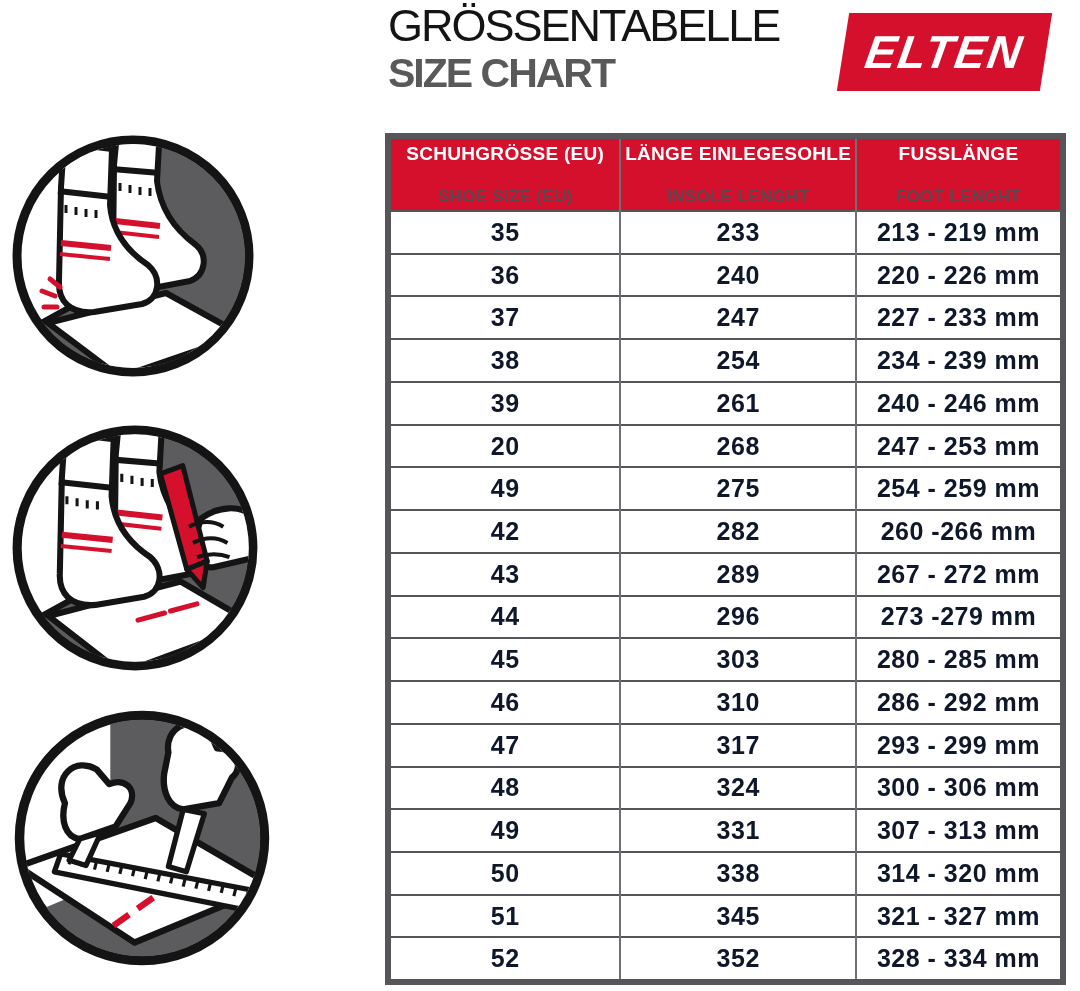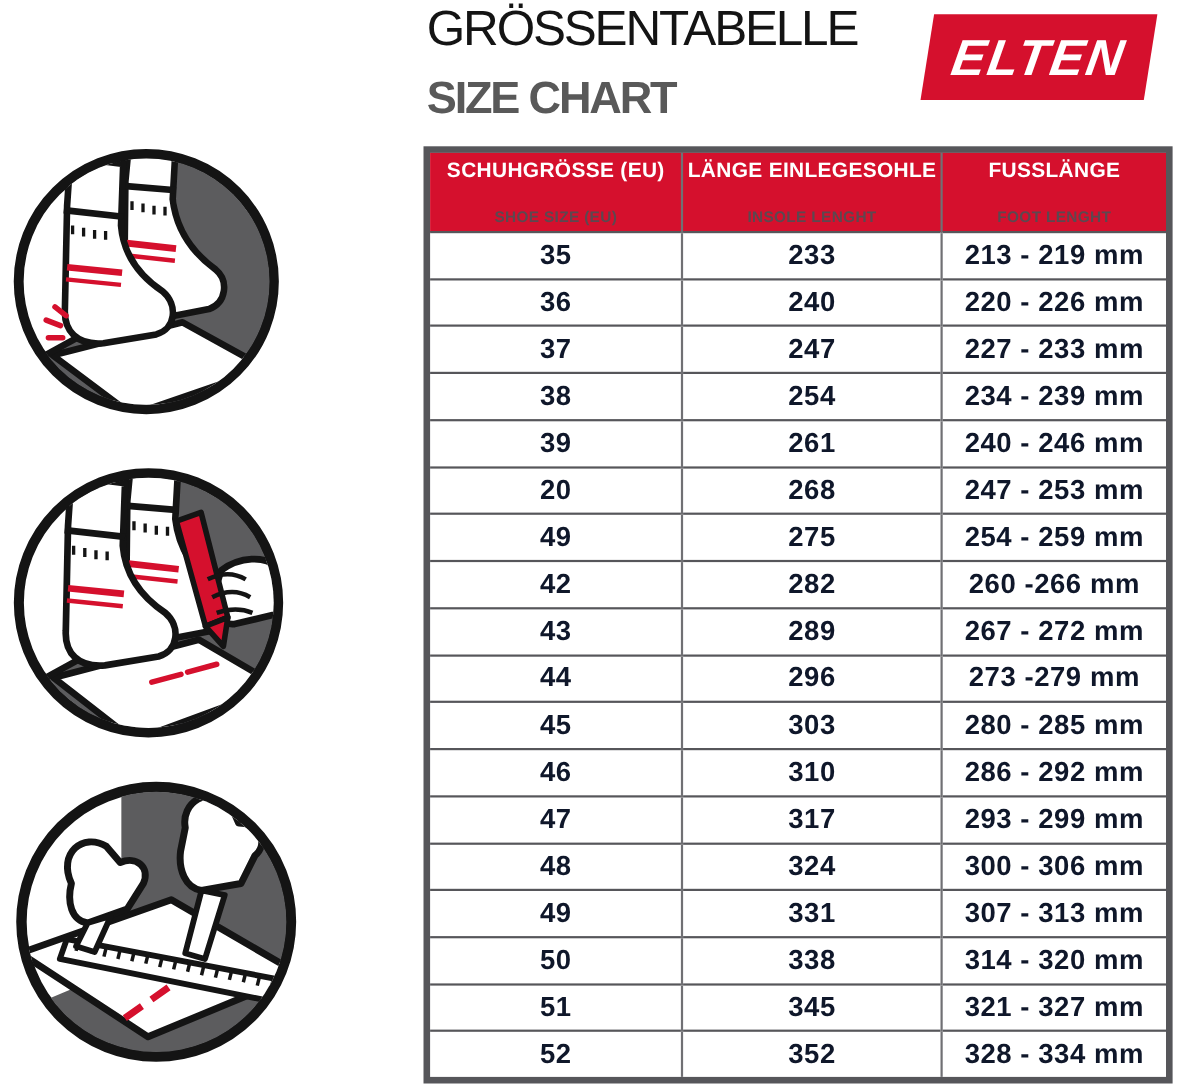--- a/index.html
+++ b/index.html
@@ -3,21 +3,21 @@
 <meta charset="utf-8">
 <style>
   * { margin:0; padding:0; box-sizing:border-box; }
   html,body { background:#ffffff; }
   body { font-family:"Liberation Sans", sans-serif; }
   .canvas { position:relative; width:1080px; height:991px; background:#fff; overflow:hidden; }
 
   
   .titles { position:absolute; left:388px; top:2px; }
   .title-de { font-size:45px; font-weight:normal; letter-spacing:-2px; color:#141414; line-height:1.05; }
-  .title-en { font-size:41px; font-weight:bold; letter-spacing:-2px; color:#595959; line-height:1.05; margin-top:19px; }
+  .title-en { font-size:41px; font-weight:bold; letter-spacing:-2px; color:#595959; line-height:1.05; margin-top:3px; }
 
   
   .logo { position:absolute; left:843px; top:13px; width:203px; height:78px;
           background:#d5102d; transform:skewX(-9deg);
           display:flex; align-items:center; justify-content:center; }
   .logo-text { color:#ffffff; font-size:46px; font-weight:bold; font-style:italic; letter-spacing:2px; }
 
   
   .fig { position:absolute; }
   .fig svg { width:100%; height:100%; display:block; }
@@ -26,21 +26,21 @@
   .fig3 { left:10px; top:706px; width:264px; height:264px; }
 
   
   .size-table-wrap { position:absolute; left:385px; top:133px; width:681px; height:852px;
                      border:6px solid #56565a; background:#fff; }
   table { width:100%; height:100%; border-collapse:collapse; table-layout:fixed; }
   thead tr { height:72px; }
   th { background:#d5102d; vertical-align:middle; padding:0; }
   th + th, td + td { border-left:2px solid #707074; }
   .hde { color:#ffffff; font-size:19px; font-weight:bold; letter-spacing:0.3px; }
-  .hen { color:#5c4850; font-size:14px; font-weight:bold; letter-spacing:0.3px; margin-top:22px; }
+  .hen { color:#5c4850; font-size:17px; font-weight:bold; letter-spacing:0.3px; margin-top:22px; }
   tbody td { border-top:2px solid #56565a; text-align:center; vertical-align:middle;
              font-size:25px; font-weight:bold; color:#0f172a; letter-spacing:0.5px; }
 </style>
 </head>
 <body>
 
 <div class="canvas">
 
   <div class="titles">
     <div class="title-de">GRÖSSENTABELLE</div>

